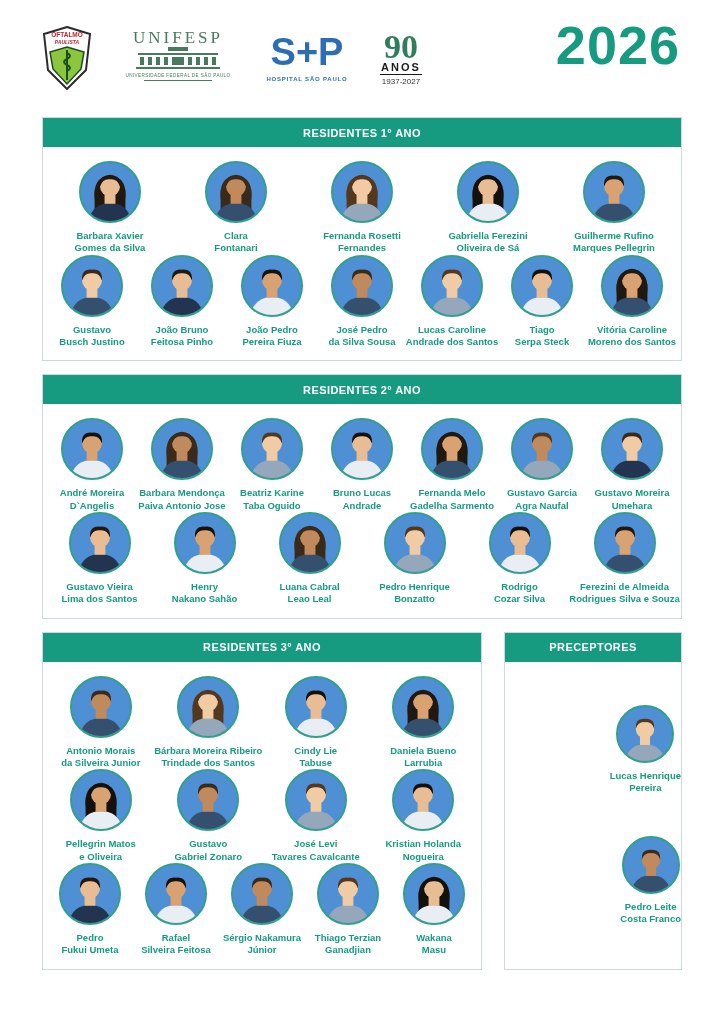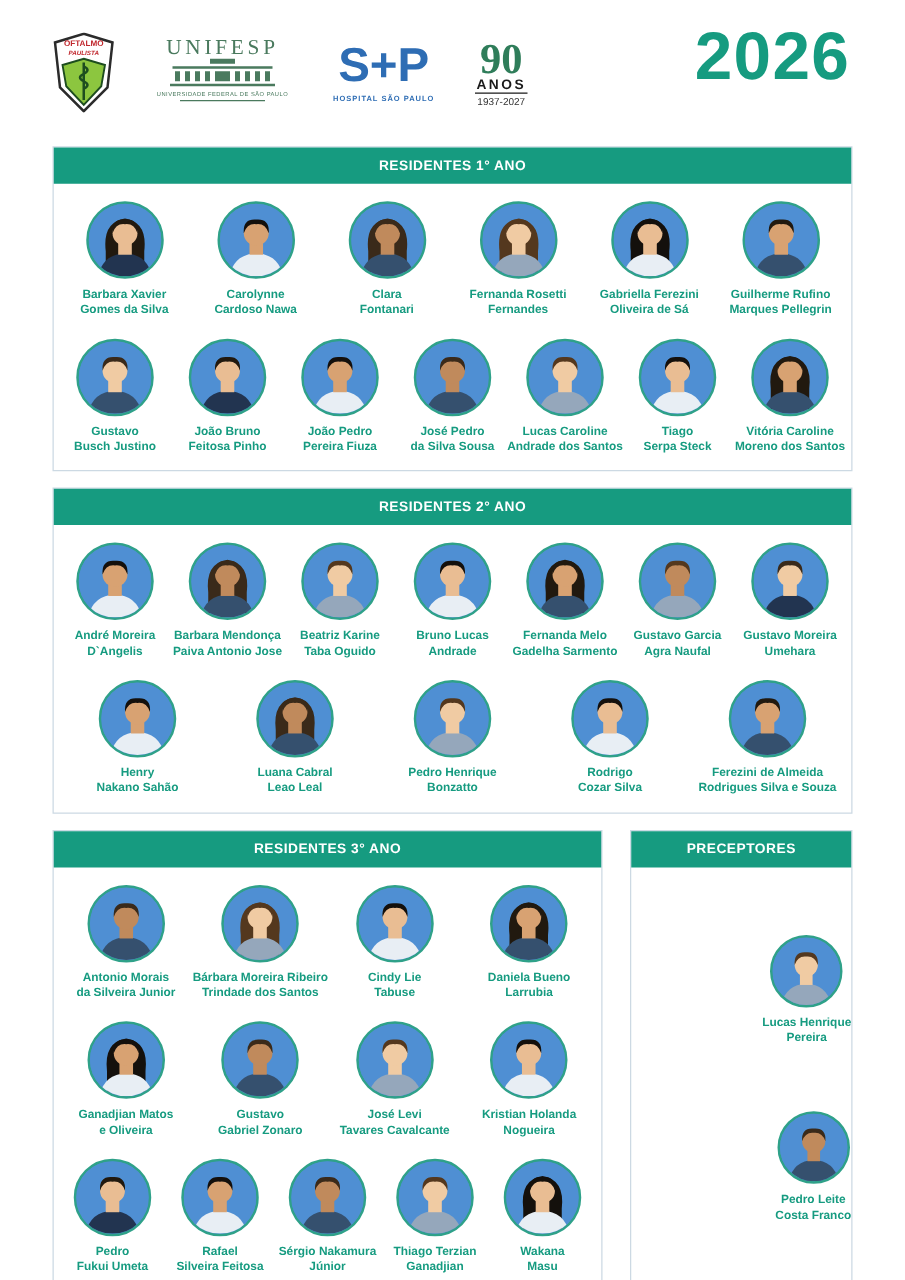--- a/index.html
+++ b/index.html
@@ -18,21 +18,21 @@
   header{display:flex;justify-content:space-between;align-items:flex-start;height:86px;}
   .logos{display:flex;align-items:center;gap:22px;height:80px;}
   .logos svg{display:block;}
   .year{color:var(--teal);font-size:54px;font-weight:bold;letter-spacing:1px;line-height:1;padding-right:2px;}
 
   
   main{display:block;}
   section{border:1px solid var(--box-border);margin-top:13px;display:flex;flex-direction:column;background:#fff;}
   .bar{height:29px;background:var(--teal);color:#fff;font-weight:bold;font-size:11px;
        letter-spacing:.4px;display:flex;align-items:center;justify-content:center;flex:none;}
-  .people{padding:14px 4px 12px;display:flex;flex-direction:column;gap:16px;flex:1;}
+  .people{padding:14px 4px 12px;display:flex;flex-direction:column;gap:0;flex:1;}
   .row{display:flex;justify-content:space-evenly;align-items:flex-start;}
   .person{display:flex;flex-direction:column;align-items:center;flex:1;min-width:0;}
   .avatar{width:62px;height:62px;border-radius:50%;border:2px solid var(--ring);
           overflow:hidden;background:var(--photo-blue);flex:none;}
   .avatar svg{display:block;width:100%;height:100%;}
   .name{margin-top:7px;color:var(--teal);font-weight:bold;font-size:9.5px;line-height:1.3;
         text-align:center;white-space:nowrap;}
 
   
   .bottom{display:flex;gap:22px;align-items:stretch;}
@@ -113,35 +113,20 @@
               </div>
               <div class="name">
                 <div>Barbara Xavier</div>
                 <div>Gomes da Silva</div>
               </div>
             </div>
             <div class="person">
               <div class="avatar">
                 <svg viewBox="0 0 64 64" xmlns="http://www.w3.org/2000/svg">
                   <rect width="64" height="64" fill="#4f8fd3"></rect>
-                  <path d="M8 64 Q13 44 32 44 Q51 44 56 64 Z" fill="#e8eef4"></path>
-                  <rect x="26" y="33" width="12" height="12" fill="#d8a272"></rect>
-                  <circle cx="32" cy="26" r="11" fill="#d8a272"></circle>
-                  <path d="M21 26 Q20 13 32 14 Q44 13 43 26 Q40 17 32 18 Q24 17 21 26 Z" fill="#14100c"></path>
-                </svg>
-              </div>
-              <div class="name">
-                <div>Carolynne</div>
-                <div>Cardoso Nawa</div>
-              </div>
-            </div>
-            <div class="person">
-              <div class="avatar">
-                <svg viewBox="0 0 64 64" xmlns="http://www.w3.org/2000/svg">
-                  <rect width="64" height="64" fill="#4f8fd3"></rect>
                   <path d="M15 42 Q12 16 32 13 Q52 16 49 42 L49 60 L15 60 Z" fill="#3a2a1a"></path>
                   <path d="M8 64 Q13 44 32 44 Q51 44 56 64 Z" fill="#35506e"></path>
                   <rect x="26" y="33" width="12" height="12" fill="#c08a5c"></rect>
                   <circle cx="32" cy="26" r="11" fill="#c08a5c"></circle>
                   <path d="M21 26 Q20 13 32 14 Q44 13 43 26 Q40 17 32 18 Q24 17 21 26 Z" fill="#3a2a1a"></path>
                 </svg>
               </div>
               <div class="name">
                 <div>Clara</div>
                 <div>Fontanari</div>
@@ -416,20 +401,35 @@
                 <div>Gustavo Moreira</div>
                 <div>Umehara</div>
               </div>
             </div>
           </div>
           <div class="row">
             <div class="person">
               <div class="avatar">
                 <svg viewBox="0 0 64 64" xmlns="http://www.w3.org/2000/svg">
                   <rect width="64" height="64" fill="#4f8fd3"></rect>
+                  <path d="M8 64 Q13 44 32 44 Q51 44 56 64 Z" fill="#223450"></path>
+                  <rect x="26" y="33" width="12" height="12" fill="#e9bd93"></rect>
+                  <circle cx="32" cy="26" r="11" fill="#e9bd93"></circle>
+                  <path d="M21 26 Q20 13 32 14 Q44 13 43 26 Q40 17 32 18 Q24 17 21 26 Z" fill="#21190f"></path>
+                </svg>
+              </div>
+              <div class="name">
+                <div>Gustavo Vieira</div>
+                <div>Lima dos Santos</div>
+              </div>
+            </div>
+            <div class="person">
+              <div class="avatar">
+                <svg viewBox="0 0 64 64" xmlns="http://www.w3.org/2000/svg">
+                  <rect width="64" height="64" fill="#4f8fd3"></rect>
                   <path d="M8 64 Q13 44 32 44 Q51 44 56 64 Z" fill="#e8eef4"></path>
                   <rect x="26" y="33" width="12" height="12" fill="#d8a272"></rect>
                   <circle cx="32" cy="26" r="11" fill="#d8a272"></circle>
                   <path d="M21 26 Q20 13 32 14 Q44 13 43 26 Q40 17 32 18 Q24 17 21 26 Z" fill="#14100c"></path>
                 </svg>
               </div>
               <div class="name">
                 <div>Henry</div>
                 <div>Nakano Sahão</div>
               </div>
@@ -573,21 +573,21 @@
                   <svg viewBox="0 0 64 64" xmlns="http://www.w3.org/2000/svg">
                     <rect width="64" height="64" fill="#4f8fd3"></rect>
                     <path d="M15 42 Q12 16 32 13 Q52 16 49 42 L49 60 L15 60 Z" fill="#14100c"></path>
                     <path d="M8 64 Q13 44 32 44 Q51 44 56 64 Z" fill="#e8eef4"></path>
                     <rect x="26" y="33" width="12" height="12" fill="#d8a272"></rect>
                     <circle cx="32" cy="26" r="11" fill="#d8a272"></circle>
                     <path d="M21 26 Q20 13 32 14 Q44 13 43 26 Q40 17 32 18 Q24 17 21 26 Z" fill="#14100c"></path>
                   </svg>
                 </div>
                 <div class="name">
-                  <div>Ganadjian Matos</div>
+                  <div>Pellegrin Matos</div>
                   <div>e Oliveira</div>
                 </div>
               </div>
               <div class="person">
                 <div class="avatar">
                   <svg viewBox="0 0 64 64" xmlns="http://www.w3.org/2000/svg">
                     <rect width="64" height="64" fill="#4f8fd3"></rect>
                     <path d="M8 64 Q13 44 32 44 Q51 44 56 64 Z" fill="#35506e"></path>
                     <rect x="26" y="33" width="12" height="12" fill="#c08a5c"></rect>
                     <circle cx="32" cy="26" r="11" fill="#c08a5c"></circle>

